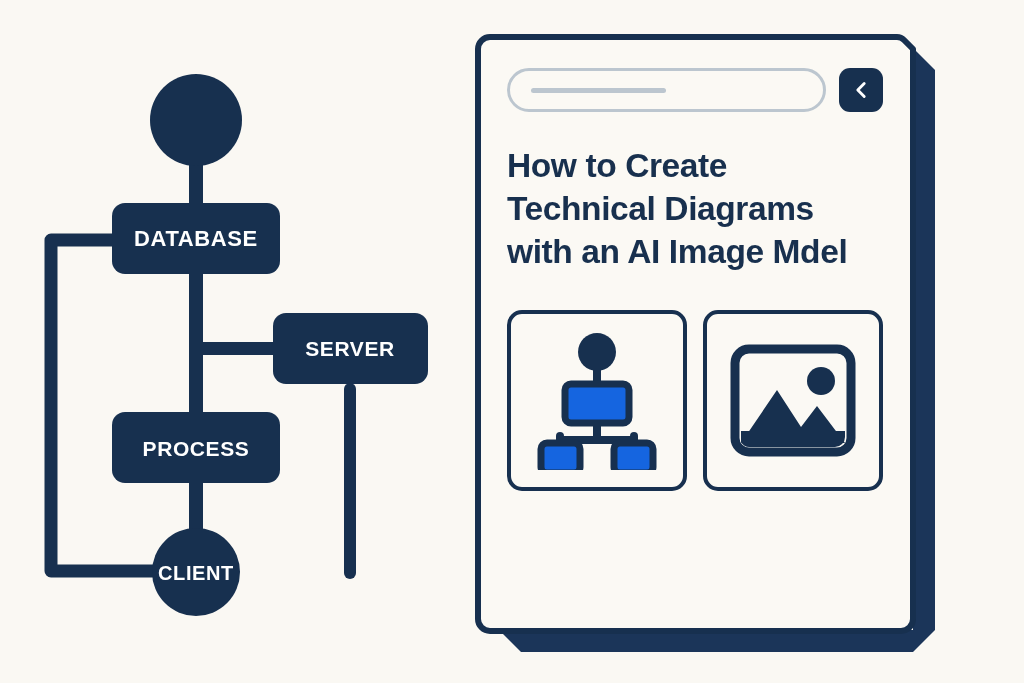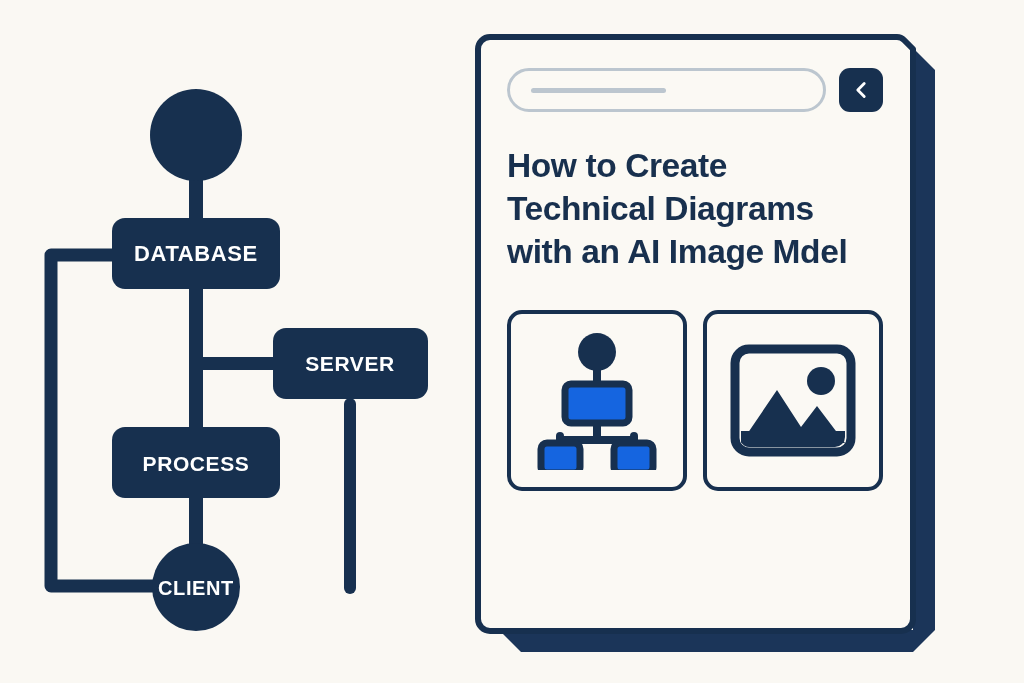--- a/index.html
+++ b/index.html
@@ -18,21 +18,21 @@
   .stage {
     position: relative;
     width: 1024px;
     height: 683px;
     background: #FAF8F3;
   }
 
   .flow-panel {
     position: absolute;
     left: 0;
-    top: 15px;
+    top: 0;
     width: 470px;
     height: 521px;
   }
 
   .flow-svg { display: block; }
 
   .node-label {
     font-family: "Liberation Sans", sans-serif;
     font-weight: 700;
     fill: #FFFFFF;

